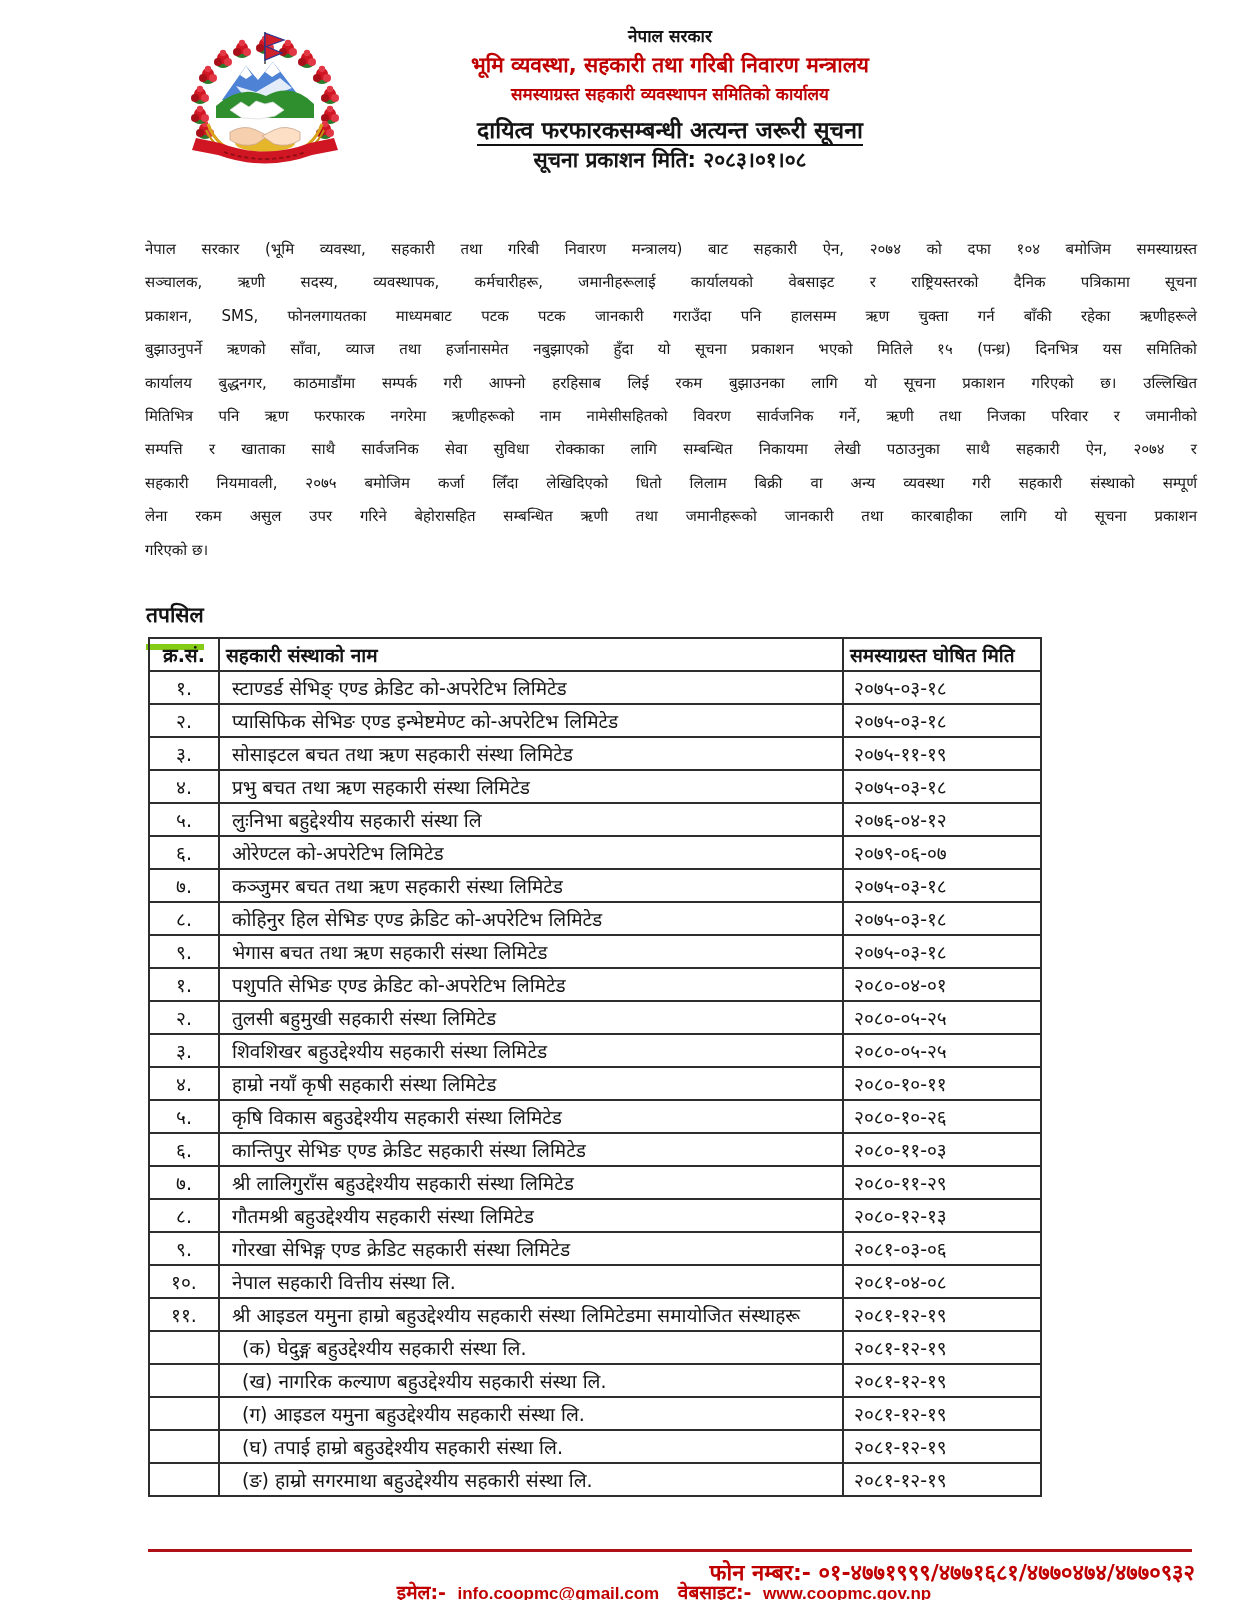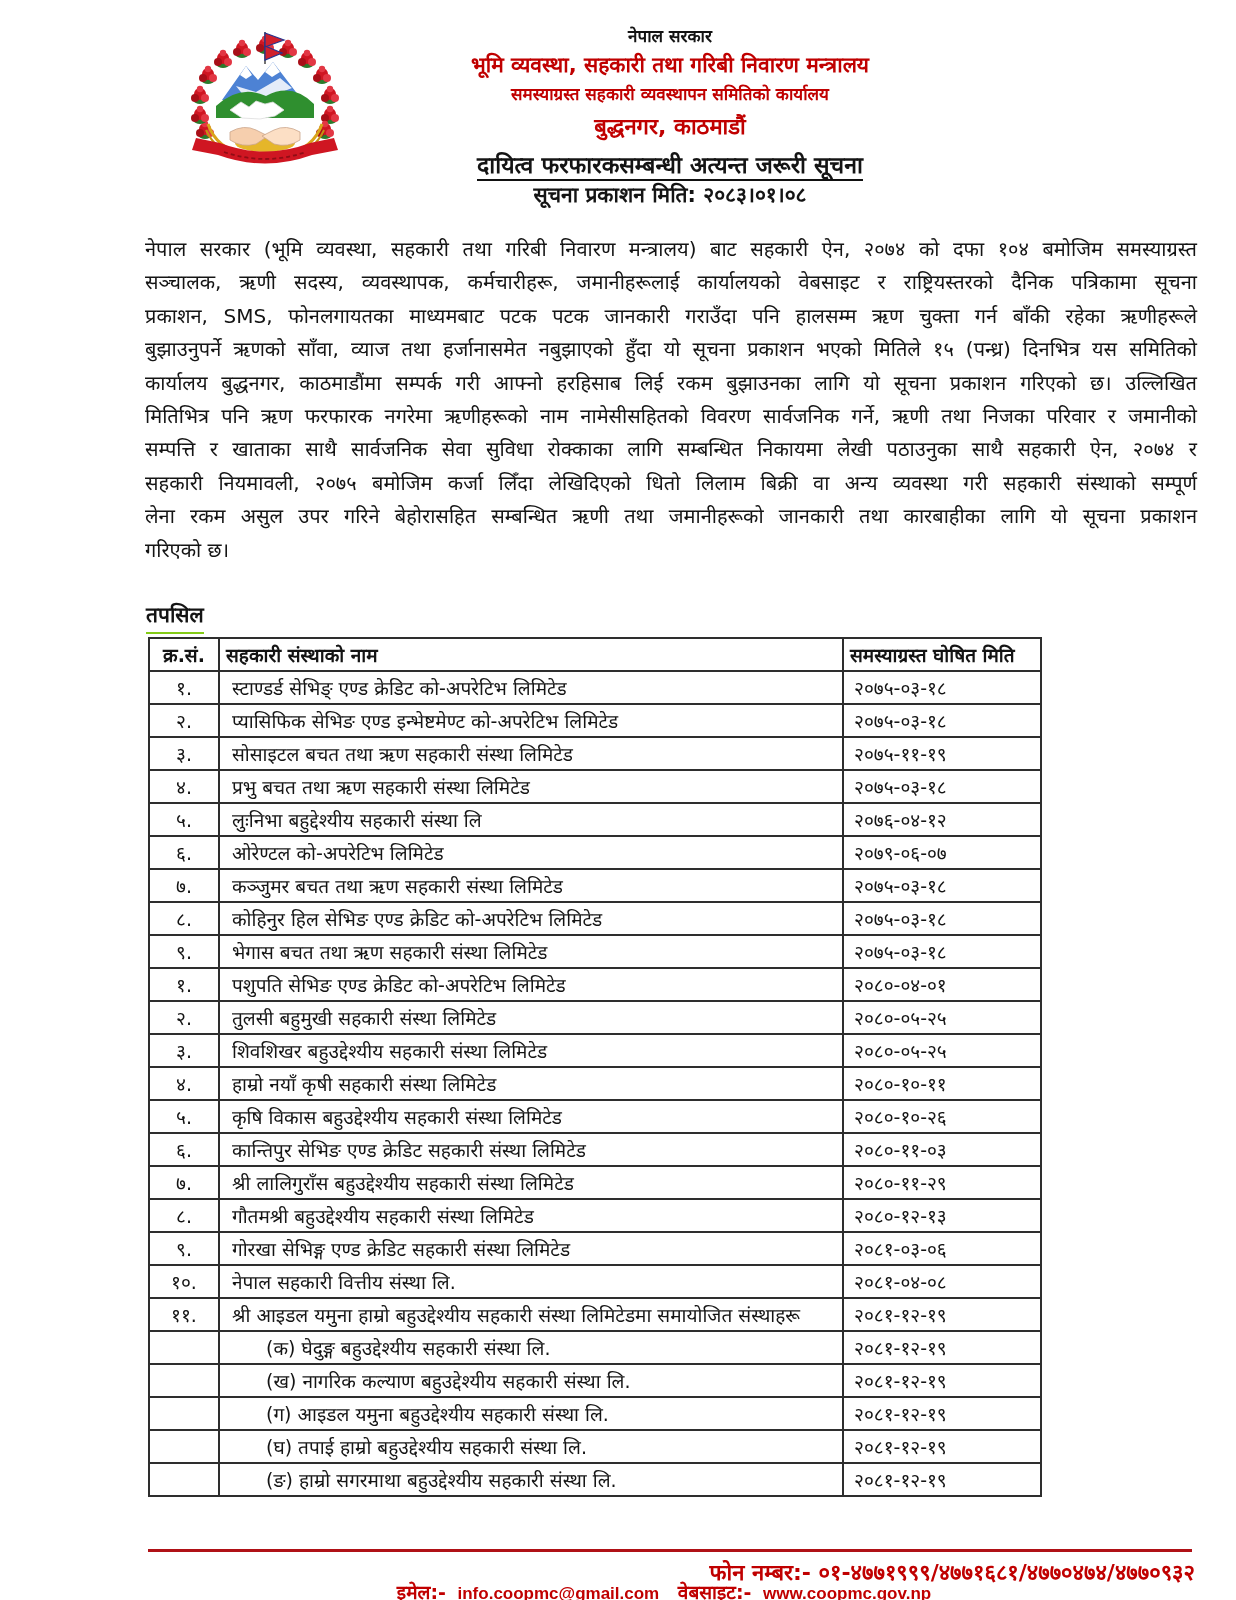--- a/index.html
+++ b/index.html
@@ -16,35 +16,35 @@
   .gov{font-size:17px;font-weight:bold;}
   .ministry{font-size:21px;font-weight:bold;color:var(--red);margin-top:3px;}
   .office{font-size:17px;font-weight:bold;color:var(--red);margin-top:4px;}
   .addr{font-size:22px;font-weight:bold;color:var(--red);margin-top:5px;}
   .title{margin-top:8px;font-size:23px;font-weight:bold;}
   .title span{border-bottom:2px solid #111;padding-bottom:1px;}
   .pubdate{font-size:21px;font-weight:bold;}
 
   
   .bodytext{position:absolute;left:145px;top:233px;width:1052px;}
-  .bline{font-size:20px;line-height:33.4px;text-align:justify;text-align-last:justify;}
+  .bline{font-size:15px;line-height:33.4px;text-align:justify;text-align-last:justify;}
   .bline:last-child{text-align:left;text-align-last:left;}
 
   
   .caption{position:absolute;left:146px;top:600px;font-size:21px;font-weight:bold;}
-  .caption span{border-bottom:2px solid #84cc16;padding-bottom:5px;}
+  .caption span{border-bottom:6px solid #84cc16;padding-bottom:17px;}
   table.sched{position:absolute;left:148px;top:637px;width:892px;
               border-collapse:collapse;table-layout:fixed;}
   .sched th,.sched td{border:2px solid var(--border);font-size:19px;height:29px;
               padding:1px 6px;overflow:hidden;}
   .sched thead th{font-weight:bold;text-align:left;}
   .sched th.c1{text-align:center;}
   td.sn{text-align:center;}
   td.nm{padding-left:12px;}
-  td.nm.sub{padding-left:46px;}
+  td.nm.sub{padding-left:22px;}
   td.dt{padding-left:10px;}
 
   
   .fline{position:absolute;left:148px;top:1549px;width:1044px;height:3px;background:#b01116;}
   .phone{position:absolute;left:145px;top:1556px;width:1050px;text-align:right;
          color:var(--red);font-size:22px;font-weight:bold;}
   .contact{position:absolute;left:145px;top:1579px;width:1050px;text-align:center;
          color:var(--red);font-size:19px;font-weight:bold;}
   .contact .latin{font-size:17px;font-family:"Liberation Sans","DejaVu Sans",sans-serif;
          font-weight:bold;margin:0 12px 0 5px;}
@@ -103,21 +103,20 @@
 
     <line x1="85" y1="6" x2="85" y2="38" stroke="#444444" stroke-width="1.5"></line>
     <path d="M85,7 L104,14 L85,21 Z" fill="#d0202c" stroke="#24338f" stroke-width="1.2"></path>
     <path d="M85,20 L102,27 L85,34 Z" fill="#d0202c" stroke="#24338f" stroke-width="1.2"></path>
   </svg>
 
   <header class="head">
     <div class="gov">नेपाल सरकार</div>
     <div class="ministry">भूमि व्यवस्था, सहकारी  तथा गरिबी निवारण मन्त्रालय</div>
     <div class="office">समस्याग्रस्त सहकारी व्यवस्थापन समितिको कार्यालय</div>
-    <div class="addr">बुद्धनगर, काठमाडौं</div>
     <div class="title">
       <span>दायित्व फरफारकसम्बन्धी अत्यन्त जरूरी सूचना</span>
     </div>
     <div class="pubdate">सूचना प्रकाशन मिति: २०८३।०१।०८</div>
   </header>
 
   <section class="bodytext">
 
       <div class="bline">नेपाल सरकार (भूमि व्यवस्था, सहकारी तथा गरिबी निवारण मन्त्रालय) बाट सहकारी ऐन, २०७४ को दफा १०४ बमोजिम समस्याग्रस्त</div>
 

